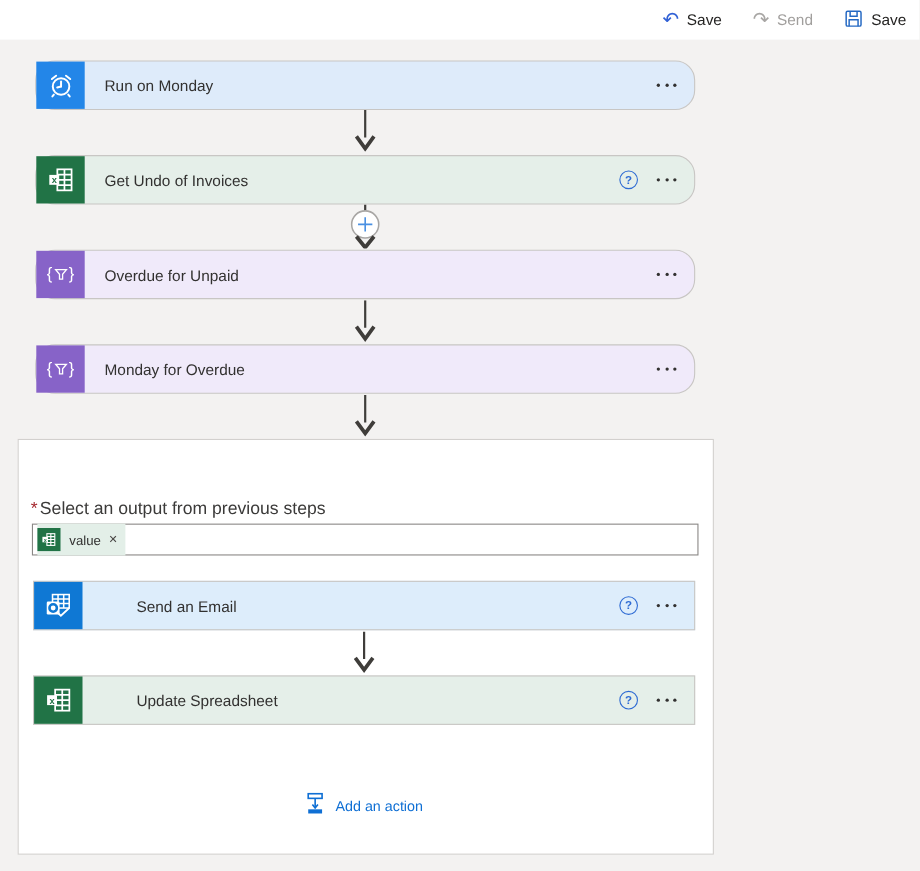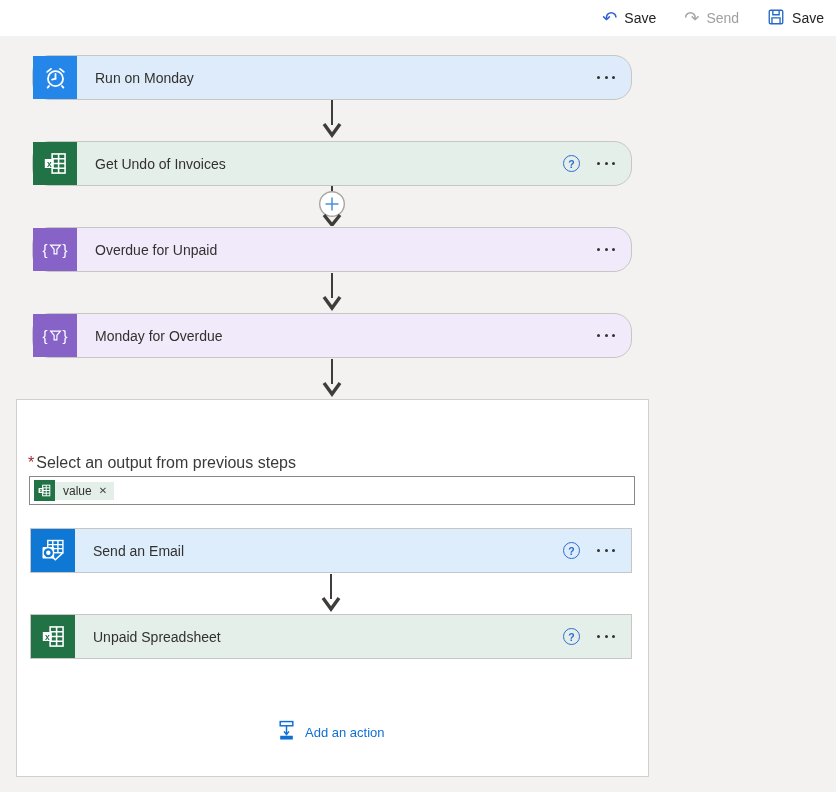--- a/index.html
+++ b/index.html
@@ -12,21 +12,21 @@
              display:flex; justify-content:flex-end; align-items:center; gap:28px; padding-right:12px; }
   .tb-btn { display:flex; align-items:center; gap:7px; font-size:14px; color:#252423; cursor:pointer; }
   .tb-btn.disabled { color:#a19f9d; cursor:default; }
   .undo-glyph { color:#3161d6; font-size:18px; line-height:1; }
   .redo-glyph { color:#a8a6a4; font-size:18px; line-height:1; }
 
   
   .row { position:absolute; height:45px; display:flex; align-items:center;
          border:1px solid #c8c6c4; cursor:pointer; }
   .row-outer { left:32px; width:600px;border-radius:18px; }
-  .row-inner { left:30px; width:602px; }
+  .row-inner { left:30px; width:602px;gap:31px; }
   .icon-sq { width:44px; height:43px; flex:0 0 44px; display:flex; align-items:center; justify-content:center; }
   .bg-trigger { background:#2386e8; }
   .bg-excel   { background:#217346; }
   .bg-filter  { background:#8763c8; }
   .bg-loop    { background:#4a6b8e; }
   .bg-outlook { background:#0f78d4; }
   .row-bg-blue    { background:#deebfa; }
   .row-bg-green   { background:#e5efe9; }
   .row-bg-purple  { background:#f0eafa; }
   .row-bg-outlook { background:#ddedfb; }
@@ -47,21 +47,21 @@
   
   .loop-box { position:absolute; left:16px; top:399px; width:633px; height:378px;
               background:#fff; border:1px solid #d2d0ce; }
   .loop-header { position:absolute; left:16px; top:399px; width:633px; height:45px;
                  background:#dce4ec; display:flex; align-items:center; border:1px solid #c9cdd2; cursor:pointer; }
   .loop-header .icon-sq { height:43px; }
   .field-label { position:absolute; left:28px; top:454px; font-size:16px; color:#3b3a39; }
   .req { color:#a4262c; margin-right:2px; }
   .input { position:absolute; left:29px; top:476px; width:606px; height:29px; background:#fff;
            border:1px solid #8a8886; display:flex; align-items:center; padding:0 4px; cursor:text; }
-  .token { display:inline-flex; align-items:center; background:#e3efe8; height:18px; }
+  .token { display:inline-flex; align-items:center; background:#e3efe8; height:29px; }
   .token .mini { width:21px; height:21px; background:#217346; display:flex; align-items:center; justify-content:center; }
   .token .tlabel { font-size:12px; color:#323130; padding:0 7px 0 8px; }
   .token .tx { font-size:10px; color:#484644; padding-right:7px; cursor:pointer; }
 
   .add-action { position:absolute; left:276px; top:720px; display:flex; align-items:center; gap:8px;
                 color:#0f6fd4; font-size:13px; cursor:pointer; }
 </style>
 </head>
 <body>
 
@@ -259,21 +259,21 @@
     <div class="icon-sq bg-excel">
       <svg width="27" height="27" viewBox="0 0 24 24">
         <g fill="none" stroke="#fff" stroke-width="1.4">
           <rect x="9" y="3.5" width="11.5" height="17"></rect>
           <path d="M9 7.75 H20.5 M9 12 H20.5 M9 16.25 H20.5 M14.75 3.5 V20.5"></path>
         </g>
         <rect x="2.5" y="8" width="8" height="8" fill="#fff"></rect>
         <text x="6.5" y="14.8" font-size="7.5" font-weight="bold" fill="#217346" text-anchor="middle" font-family="Liberation Sans, sans-serif">x</text>
       </svg>
     </div>
-    <span class="step-label">Unpaid Spreadsheet</span>
+    <span class="step-label">Update Spreadsheet</span>
     <div class="right-cluster">
       <div class="help">?</div>
       <div class="dots">
           <span class="dot"></span>
           <span class="dot"></span>
           <span class="dot"></span>
         </div>
     </div>
   </div>
 

